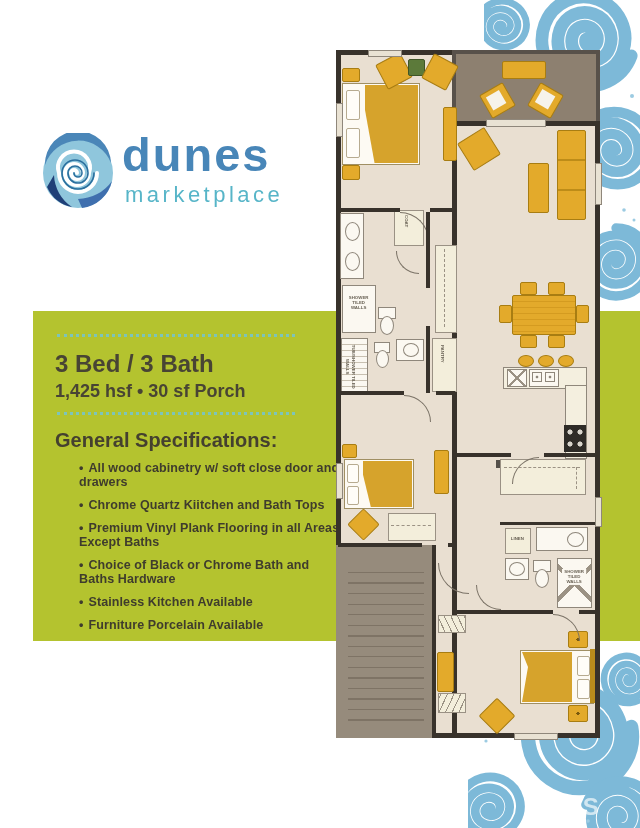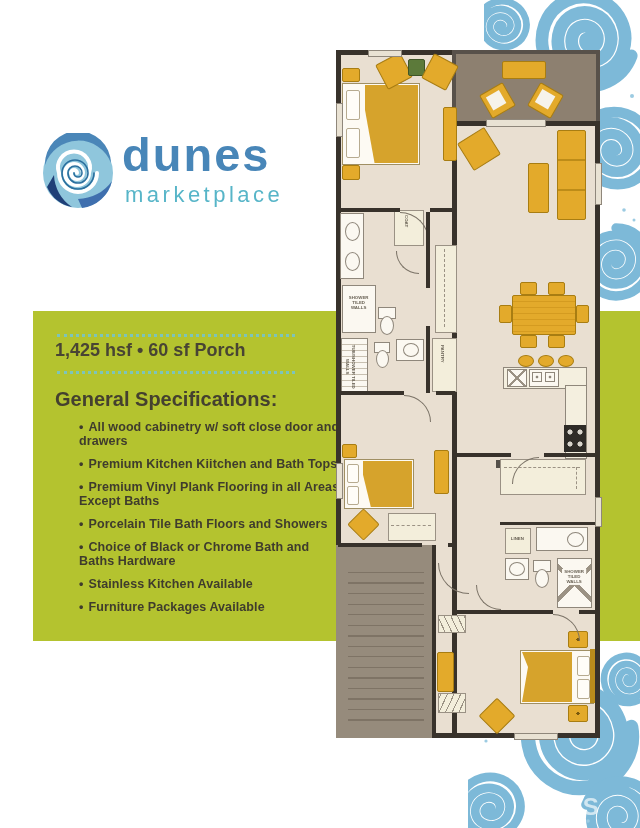--- a/index.html
+++ b/index.html
@@ -116,31 +116,31 @@
     <path d="M55,40 A19,19 0 1 1 17,40 A16,16 0 1 1 47,40 A12,12 0 1 1 23,40 A9,9 0 1 1 41,40 A6,6 0 1 1 29,40 A3,3 0 1 1 35,40" fill="none" stroke="#ffffff" stroke-width="4" stroke-linecap="round"></path>
     <path d="M52,40 A16,16 0 1 1 20,40 A13,13 0 1 1 46,40 A10,10 0 1 1 26,40 A7,7 0 1 1 40,40 A4,4 0 1 1 32,40" fill="none" stroke="#2b6f9e" stroke-width="1.6" stroke-linecap="round"></path>
   </svg>
   <div class="logo-name">dunes</div>
   <div class="logo-tag">marketplace</div>
 </div>
 
 <div class="green-band">
   <div class="panel-inner">
     <div class="dotline"></div>
-    <div class="panel-area">1,425 hsf • 60 sf Porch</div>
+    <div class="panel-beds">3 Bed / 3 Bath</div>
+    <div class="panel-area">1,425 hsf • 30 sf Porch</div>
     <div class="dotline"></div>
     <div class="panel-specs-h">General Specifications:</div>
     <ul class="spec-list">
       <li><span class="b">•</span><span>All wood cabinetry w/ soft close door and drawers</span></li>
-      <li><span class="b">•</span><span>Premium Kitchen Kiitchen and Bath Tops</span></li>
+      <li><span class="b">•</span><span>Chrome Quartz Kiitchen and Bath Tops</span></li>
       <li><span class="b">•</span><span>Premium Vinyl Plank Flooring in all Areas Except Baths</span></li>
-      <li><span class="b">•</span><span>Porcelain Tile Bath Floors and Showers</span></li>
       <li><span class="b">•</span><span>Choice of Black or Chrome Bath and Baths Hardware</span></li>
       <li><span class="b">•</span><span>Stainless Kitchen Available</span></li>
-      <li><span class="b">•</span><span>Furniture Packages Available</span></li>
+      <li><span class="b">•</span><span>Furniture Porcelain Available</span></li>
     </ul>
   </div>
 </div>
 
 <div class="plan">
 
   <div class="room" style="left:0; top:5px; width:121px; height:688px; background:#e9dfd1; border:5px solid #38322b;"></div>
   <div class="room" style="left:116px; top:5px; width:148px; height:76px; background:#8d8070; border:4px solid #58514a;"></div>
   <div class="room" style="left:116px; top:76px; width:148px; height:617px; background:#e9dfd1; border:5px solid #38322b;"></div>
 

